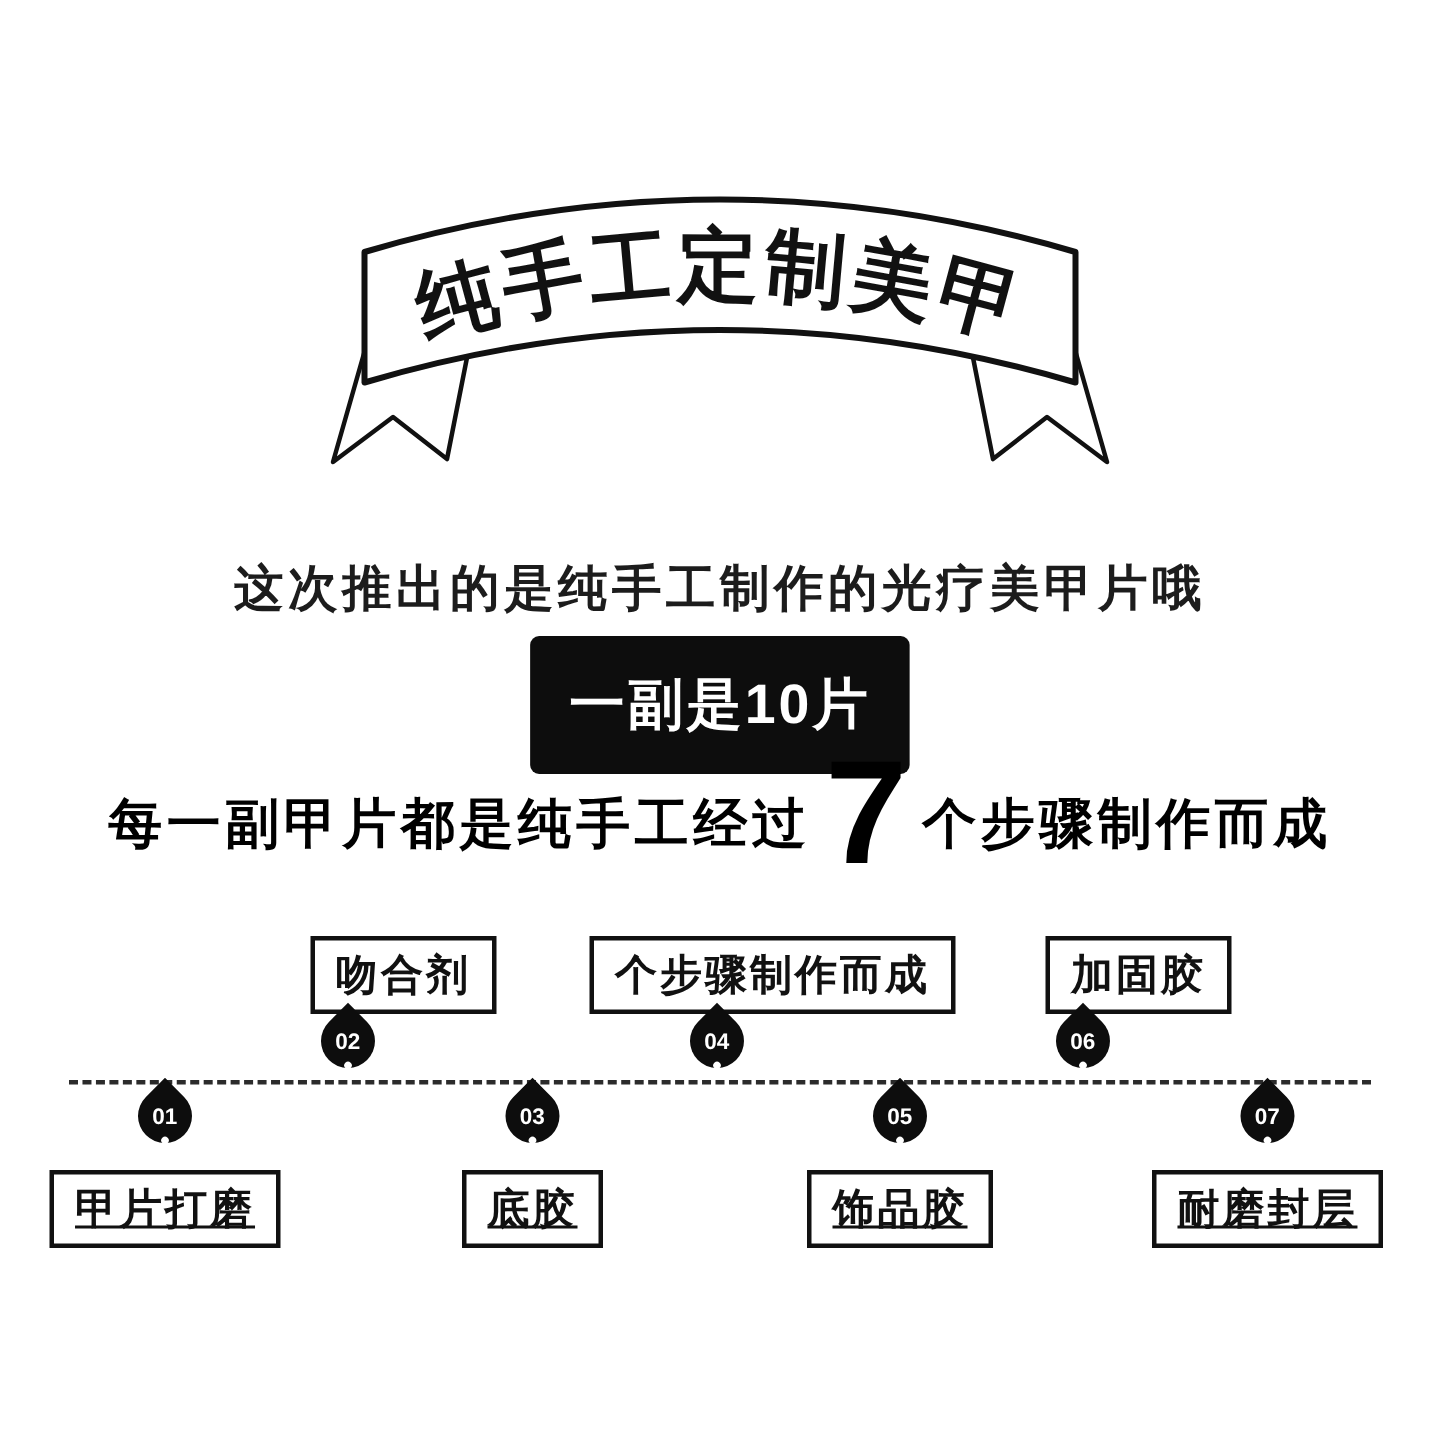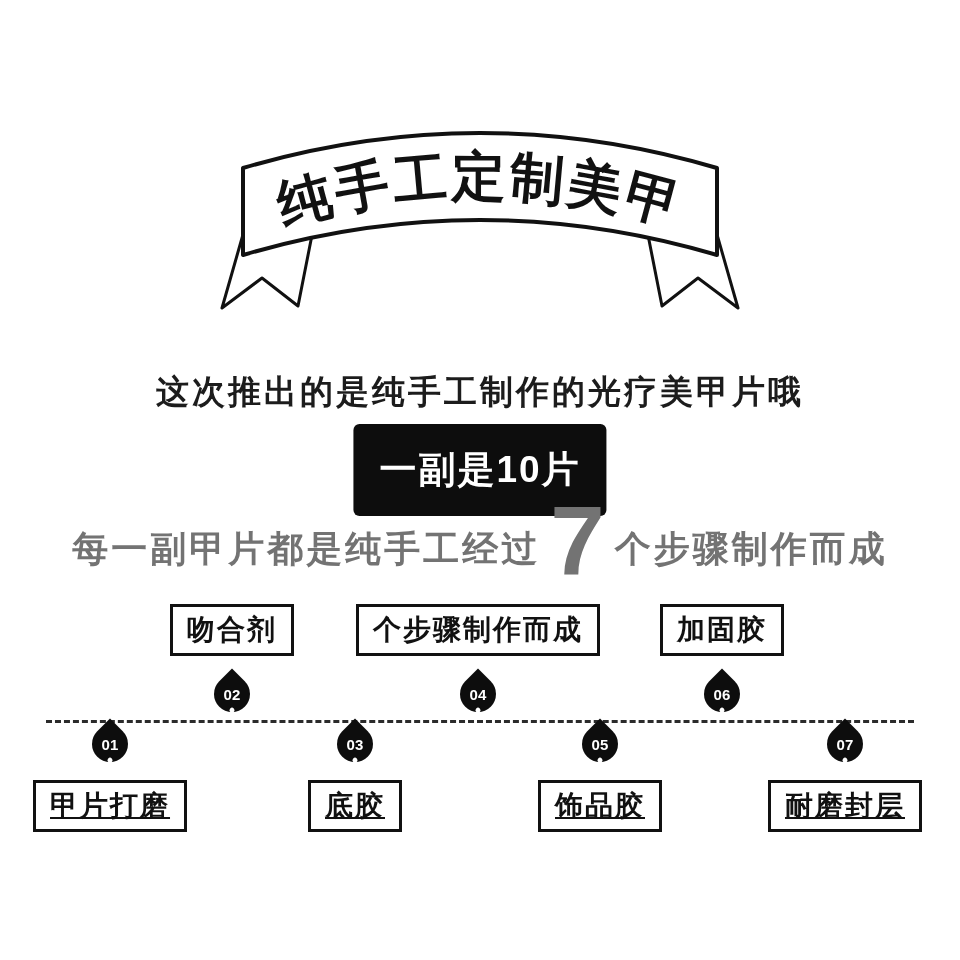--- a/index.html
+++ b/index.html
@@ -17,40 +17,40 @@
   .badge{
     position:absolute;top:424px;left:50%;transform:translateX(-50%);
     background:#0d0d0d;color:#ffffff;
     font-size:37px;font-weight:700;letter-spacing:2px;
     padding:21px 26px;border-radius:6px;white-space:nowrap;
   }
 
   .steps-line{
     position:absolute;top:486px;left:0;width:100%;
     text-align:center;font-size:36px;font-weight:600;
-    letter-spacing:3px;line-height:110px;color:#737373;white-space:nowrap;
+    letter-spacing:3px;line-height:110px;color:#000000;white-space:nowrap;
   }
   .steps-line .big-count{
     font-size:98px;font-weight:700;letter-spacing:0;
     vertical-align:-14px;margin:0 10px;
   }
 
   .timeline{position:absolute;top:600px;left:0;width:100%;height:300px;}
   .axis{
     position:absolute;top:120px;left:46px;right:46px;height:0;
     border-top:3px dashed #2b2b2b;
   }
 
   .step{position:absolute;top:0;height:100%;width:0;}
   .step .label-box{
     position:absolute;left:0;transform:translateX(-50%);
     white-space:nowrap;border:3px solid #111;background:#fff;
     padding:4px 14px;font-size:28px;font-weight:600;letter-spacing:2px;color:#111;
   }
-  .step.above .label-box{top:4px;}
+  .step.above .label-box{top:24px;margin-left:37px;}
   .step.below .label-box{top:180px;text-decoration:underline;}
 
   .step .drop{
     position:absolute;left:0;width:36px;height:36px;background:#0d0d0d;
     border-radius:0 50% 50% 50%;
     transform:translateX(-50%) rotate(45deg);
     display:flex;align-items:center;justify-content:center;
   }
   .step.above .drop{top:76px;}
   .step.below .drop{top:126px;}

